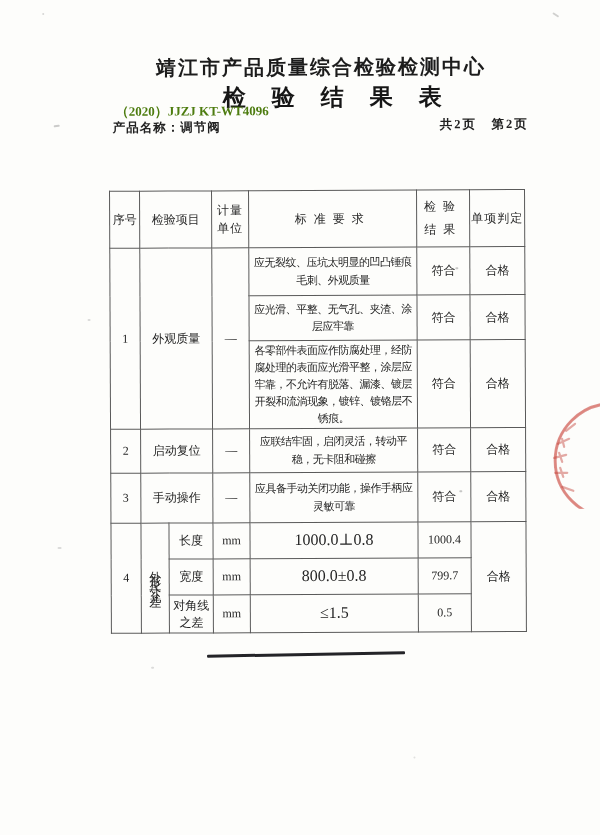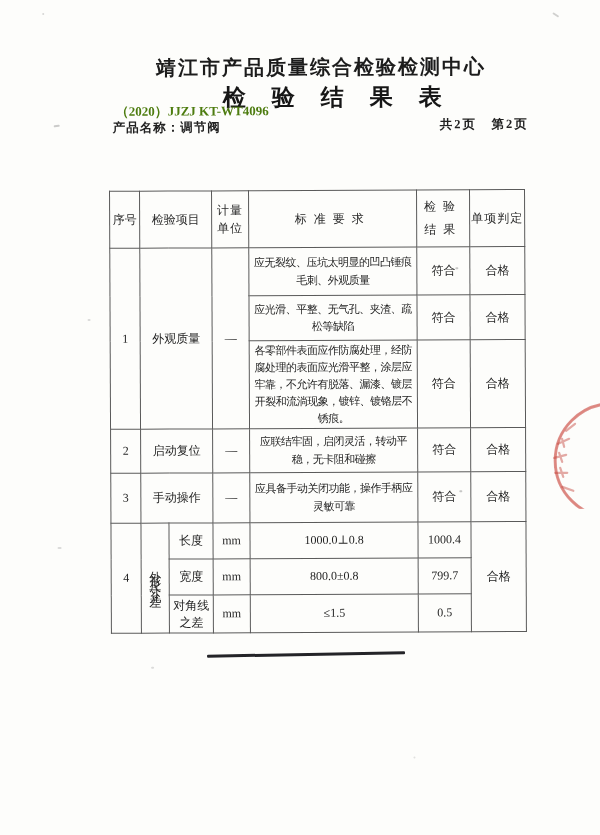--- a/index.html
+++ b/index.html
@@ -27,21 +27,21 @@
   }
   table.results td{
     border:1px solid #5a5a5a;
     text-align:center;vertical-align:middle;
     padding:0;overflow:hidden;
   }
   td.req{
     text-align:left;padding:2px 5px;
     font-size:11px;letter-spacing:-0.5px;line-height:1.55;
   }
-  td.req-num{font-size:12px;letter-spacing:0;text-align:center;}
+  td.req-num{font-size:16px;letter-spacing:0;text-align:center;}
   .hd{font-size:12px;color:#2a2a2a;line-height:1.7;}
   .hd-sp2{letter-spacing:7px;padding-left:7px;margin-top:47px;}
   .hd-wrap2{letter-spacing:7px;padding-left:4px;line-height:1.9;margin-top:8px;}
   .hd-wrap2n{letter-spacing:1px;line-height:1.5;}
   td.vtext{
     vertical-align:middle;
   }
   .vert-chars{
     writing-mode:vertical-rl;text-orientation:upright;
     letter-spacing:5px;font-size:12px;line-height:26px;
@@ -87,21 +87,21 @@
 
       <tr style="height:48px">
         <td rowspan="3">1</td>
         <td rowspan="3" colspan="2">外观质量</td>
         <td rowspan="3">—</td>
         <td class="req">应无裂纹、压坑太明显的凹凸锤痕毛刺、外观质量</td>
         <td>符合</td>
         <td>合格</td>
       </tr>
       <tr style="height:45px">
-        <td class="req">应光滑、平整、无气孔、夹渣、疏松等缺陷</td>
+        <td class="req">应光滑、平整、无气孔、夹渣、涂层应牢靠</td>
         <td>符合</td>
         <td>合格</td>
       </tr>
       <tr style="height:88px">
         <td class="req">各零部件表面应作防腐处理，经防腐处理的表面应光滑平整，涂层应牢靠，不允许有脱落、漏漆、镀层开裂和流淌现象，镀锌、镀铬层不锈痕。</td>
         <td>符合</td>
         <td>合格</td>
       </tr>
 
       <tr style="height:44px">

